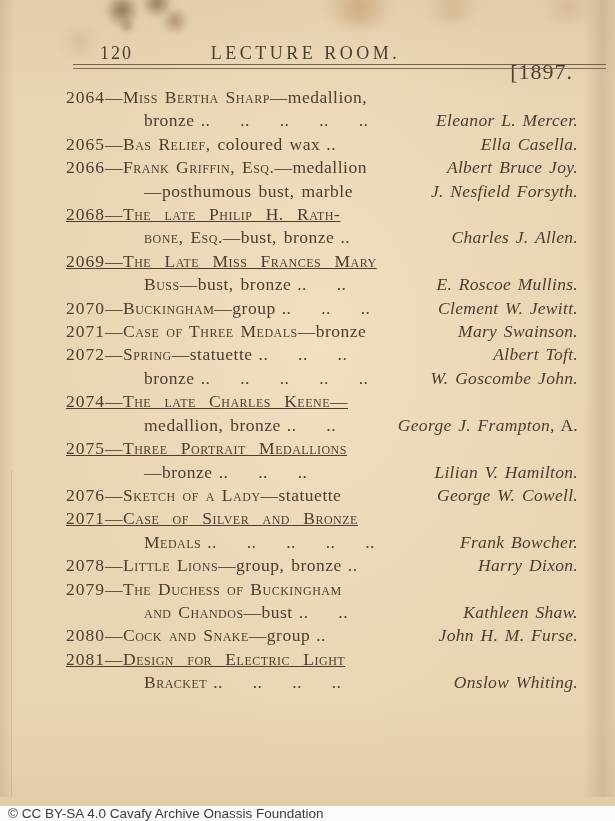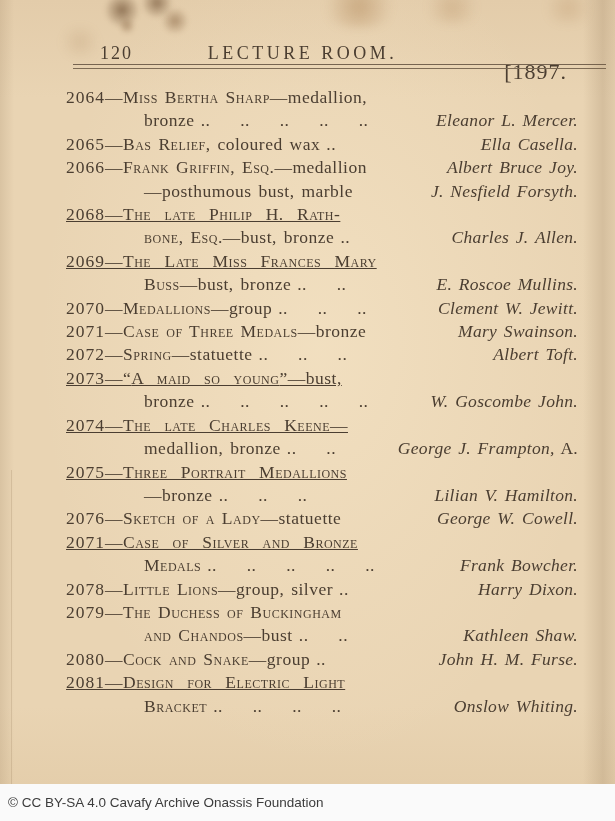--- a/index.html
+++ b/index.html
@@ -22,40 +22,40 @@
   .s2{left:316px;top:-14px;width:86px;height:42px;background:radial-gradient(circle,rgba(160,112,62,.38),rgba(160,112,62,0) 70%);filter:blur(4px);}
   .s3{left:420px;top:-8px;width:64px;height:32px;background:radial-gradient(circle,rgba(160,112,62,.24),rgba(160,112,62,0) 70%);filter:blur(4px);}
   .s4{left:540px;top:-8px;width:56px;height:32px;background:radial-gradient(circle,rgba(160,112,62,.2),rgba(160,112,62,0) 70%);filter:blur(4px);}
   .s5{left:58px;top:26px;width:44px;height:32px;background:radial-gradient(circle,rgba(150,105,60,.16),rgba(150,105,60,0) 70%);filter:blur(4px);}
   .edge-right{position:absolute;right:0;top:0;bottom:24px;width:32px;
     background:linear-gradient(to right, rgba(120,92,60,0), rgba(120,92,60,.18) 62%, rgba(120,92,60,.07));}
   .edge-left{position:absolute;left:0;top:0;bottom:24px;width:14px;
     background:linear-gradient(to right, rgba(120,92,60,.14), rgba(120,92,60,0));}
   .crease{position:absolute;left:11px;top:470px;bottom:24px;width:1px;background:rgba(110,80,50,.15);}
 
-  .header{position:absolute;top:43px;left:0;right:10px;height:22px;color:#4b3e31;}
+  .header{position:absolute;top:43px;left:0;right:4px;height:22px;color:#4b3e31;}
   .pgnum{position:absolute;left:100px;font-size:18px;letter-spacing:2px;}
   .ptitle{position:absolute;left:50%;transform:translateX(-50%);font-size:18px;letter-spacing:3.5px;}
   .pyear{position:absolute;right:38px;font-size:22px;letter-spacing:1px;margin-top:16px;}
   .rule{position:absolute;top:64px;left:73px;right:9px;height:3px;
     border-top:1.4px solid #766450;border-bottom:1px solid #7d6b55;}
 
   .entries{position:absolute;top:86px;left:66px;right:37px;color:#4b3e31;}
   .line{display:flex;justify-content:space-between;align-items:center;
     line-height:23.4px;font-size:17.5px;letter-spacing:.5px;word-spacing:2px;white-space:pre;}
   .line.indent .left{padding-left:78px;}
   .line.spread .left{word-spacing:.48em;text-decoration:underline;}
   .left{white-space:pre;}
   .sc{font-variant:small-caps;}
   .num{letter-spacing:1px;}
   .leader{white-space:pre;word-spacing:10px;padding-left:6px;}
   .artist{font-style:italic;white-space:pre;letter-spacing:.3px;padding-left:6px;}
   .artist .sfx{font-style:normal;}
 
-  .license-bar{position:absolute;left:0;right:0;bottom:0;height:37px;background:#fafafa;
+  .license-bar{position:absolute;left:0;right:0;bottom:0;height:15px;background:#fafafa;
     display:flex;align-items:center;}
   .license-text{font-family:"Liberation Sans", sans-serif;font-size:13.5px;color:#3c3c3c;padding-left:8px;}
 </style>
 </head>
 <body>
 
 <div class="page">
   <div class="stain s1a"></div>
   <div class="stain s1b"></div>
   <div class="stain s1c"></div>
@@ -88,49 +88,48 @@
       </div>
       <div class="entry">
         <div class="line spread"><span class="left"><span class="num">2068</span><span class="dash">—</span><span class="sc">The late Philip H. Rath-</span></span></div>
         <div class="line indent"><span class="left"><span class="sc">bone, Esq.</span><span class="n">—bust, bronze</span><span class="leader">..</span></span><span class="artist">Charles J. Allen.</span></div>
       </div>
       <div class="entry">
         <div class="line spread"><span class="left"><span class="num">2069</span><span class="dash">—</span><span class="sc">The Late Miss Frances Mary</span></span></div>
         <div class="line indent"><span class="left"><span class="sc">Buss</span><span class="n">—bust, bronze</span><span class="leader">..  ..</span></span><span class="artist">E. Roscoe Mullins.</span></div>
       </div>
       <div class="entry">
-        <div class="line"><span class="left"><span class="num">2070</span><span class="dash">—</span><span class="sc">Medallions</span><span class="n">—group</span><span class="leader">..  ..  ..</span></span><span class="artist">Clement W. Jewitt.</span></div>
+        <div class="line"><span class="left"><span class="num">2070</span><span class="dash">—</span><span class="sc">Buckingham</span><span class="n">—group</span><span class="leader">..  ..  ..</span></span><span class="artist">Clement W. Jewitt.</span></div>
       </div>
       <div class="entry">
         <div class="line"><span class="left"><span class="num">2071</span><span class="dash">—</span><span class="sc">Case of Three Medals</span><span class="n">—bronze</span></span><span class="artist">Mary Swainson.</span></div>
       </div>
       <div class="entry">
         <div class="line"><span class="left"><span class="num">2072</span><span class="dash">—</span><span class="sc">Spring</span><span class="n">—statuette</span><span class="leader">..  ..  ..</span></span><span class="artist">Albert Toft.</span></div>
       </div>
       <div class="entry">
-        <div class="line spread"><span class="left"><span class="num">2073</span><span class="dash">—</span><span class="n">“</span><span class="sc">A maid so young</span><span class="n">”—bust,</span></span></div>
         <div class="line indent"><span class="left"><span class="n">bronze</span><span class="leader">..  ..  ..  ..  ..</span></span><span class="artist">W. Goscombe John.</span></div>
       </div>
       <div class="entry">
         <div class="line spread"><span class="left"><span class="num">2074</span><span class="dash">—</span><span class="sc">The late Charles Keene</span><span class="n">—</span></span></div>
         <div class="line indent"><span class="left"><span class="n">medallion, bronze</span><span class="leader">..  ..</span></span><span class="artist">George J. Frampton,<span class="sfx"> A.</span></span></div>
       </div>
       <div class="entry">
         <div class="line spread"><span class="left"><span class="num">2075</span><span class="dash">—</span><span class="sc">Three Portrait Medallions</span></span></div>
         <div class="line indent"><span class="left"><span class="n">—bronze</span><span class="leader">..  ..  ..</span></span><span class="artist">Lilian V. Hamilton.</span></div>
       </div>
       <div class="entry">
         <div class="line"><span class="left"><span class="num">2076</span><span class="dash">—</span><span class="sc">Sketch of a Lady</span><span class="n">—statuette</span></span><span class="artist">George W. Cowell.</span></div>
       </div>
       <div class="entry">
         <div class="line spread"><span class="left"><span class="num">2071</span><span class="dash">—</span><span class="sc">Case of Silver and Bronze</span></span></div>
         <div class="line indent"><span class="left"><span class="sc">Medals</span><span class="leader">..  ..  ..  ..  ..</span></span><span class="artist">Frank Bowcher.</span></div>
       </div>
       <div class="entry">
-        <div class="line"><span class="left"><span class="num">2078</span><span class="dash">—</span><span class="sc">Little Lions</span><span class="n">—group, silver</span><span class="leader">..</span></span><span class="artist">Harry Dixon.</span></div>
+        <div class="line"><span class="left"><span class="num">2078</span><span class="dash">—</span><span class="sc">Little Lions</span><span class="n">—group, bronze</span><span class="leader">..</span></span><span class="artist">Harry Dixon.</span></div>
       </div>
       <div class="entry">
         <div class="line"><span class="left"><span class="num">2079</span><span class="dash">—</span><span class="sc">The Duchess of Buckingham</span></span></div>
         <div class="line indent"><span class="left"><span class="sc">and Chandos</span><span class="n">—bust</span><span class="leader">..  ..</span></span><span class="artist">Kathleen Shaw.</span></div>
       </div>
       <div class="entry">
         <div class="line"><span class="left"><span class="num">2080</span><span class="dash">—</span><span class="sc">Cock and Snake</span><span class="n">—group</span><span class="leader">..</span></span><span class="artist">John H. M. Furse.</span></div>
       </div>
       <div class="entry">
         <div class="line spread"><span class="left"><span class="num">2081</span><span class="dash">—</span><span class="sc">Design for Electric Light</span></span></div>

